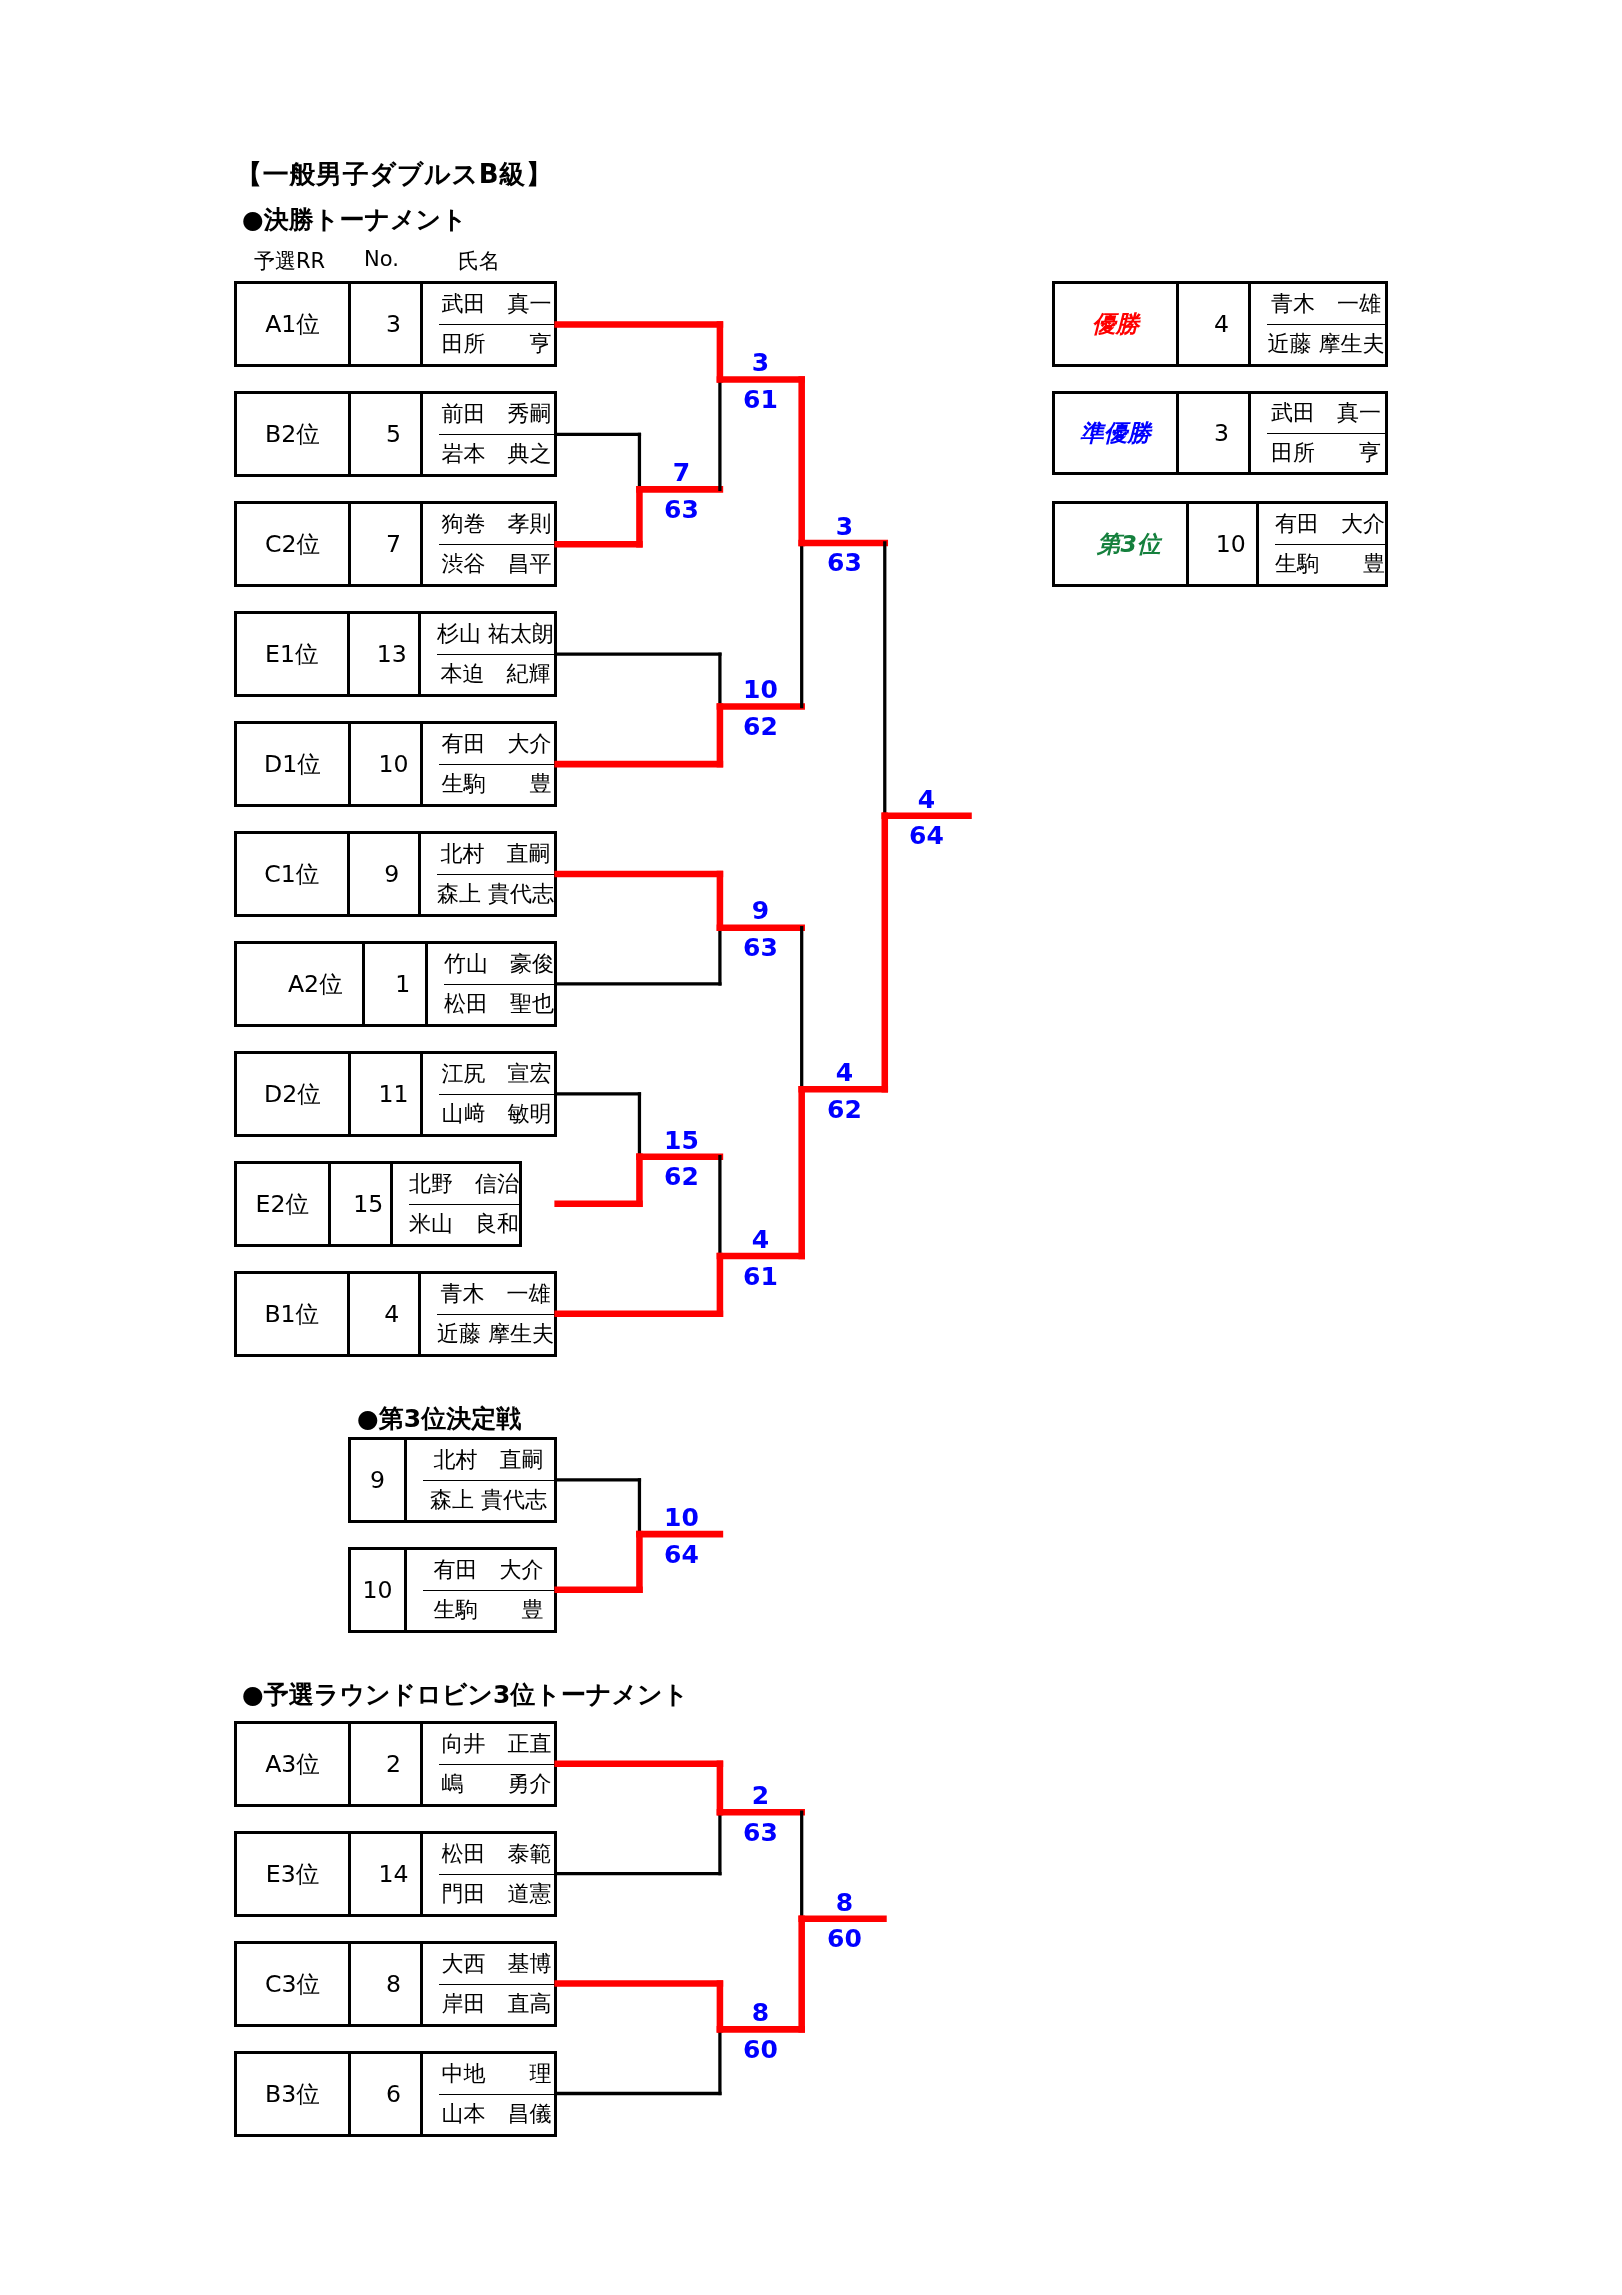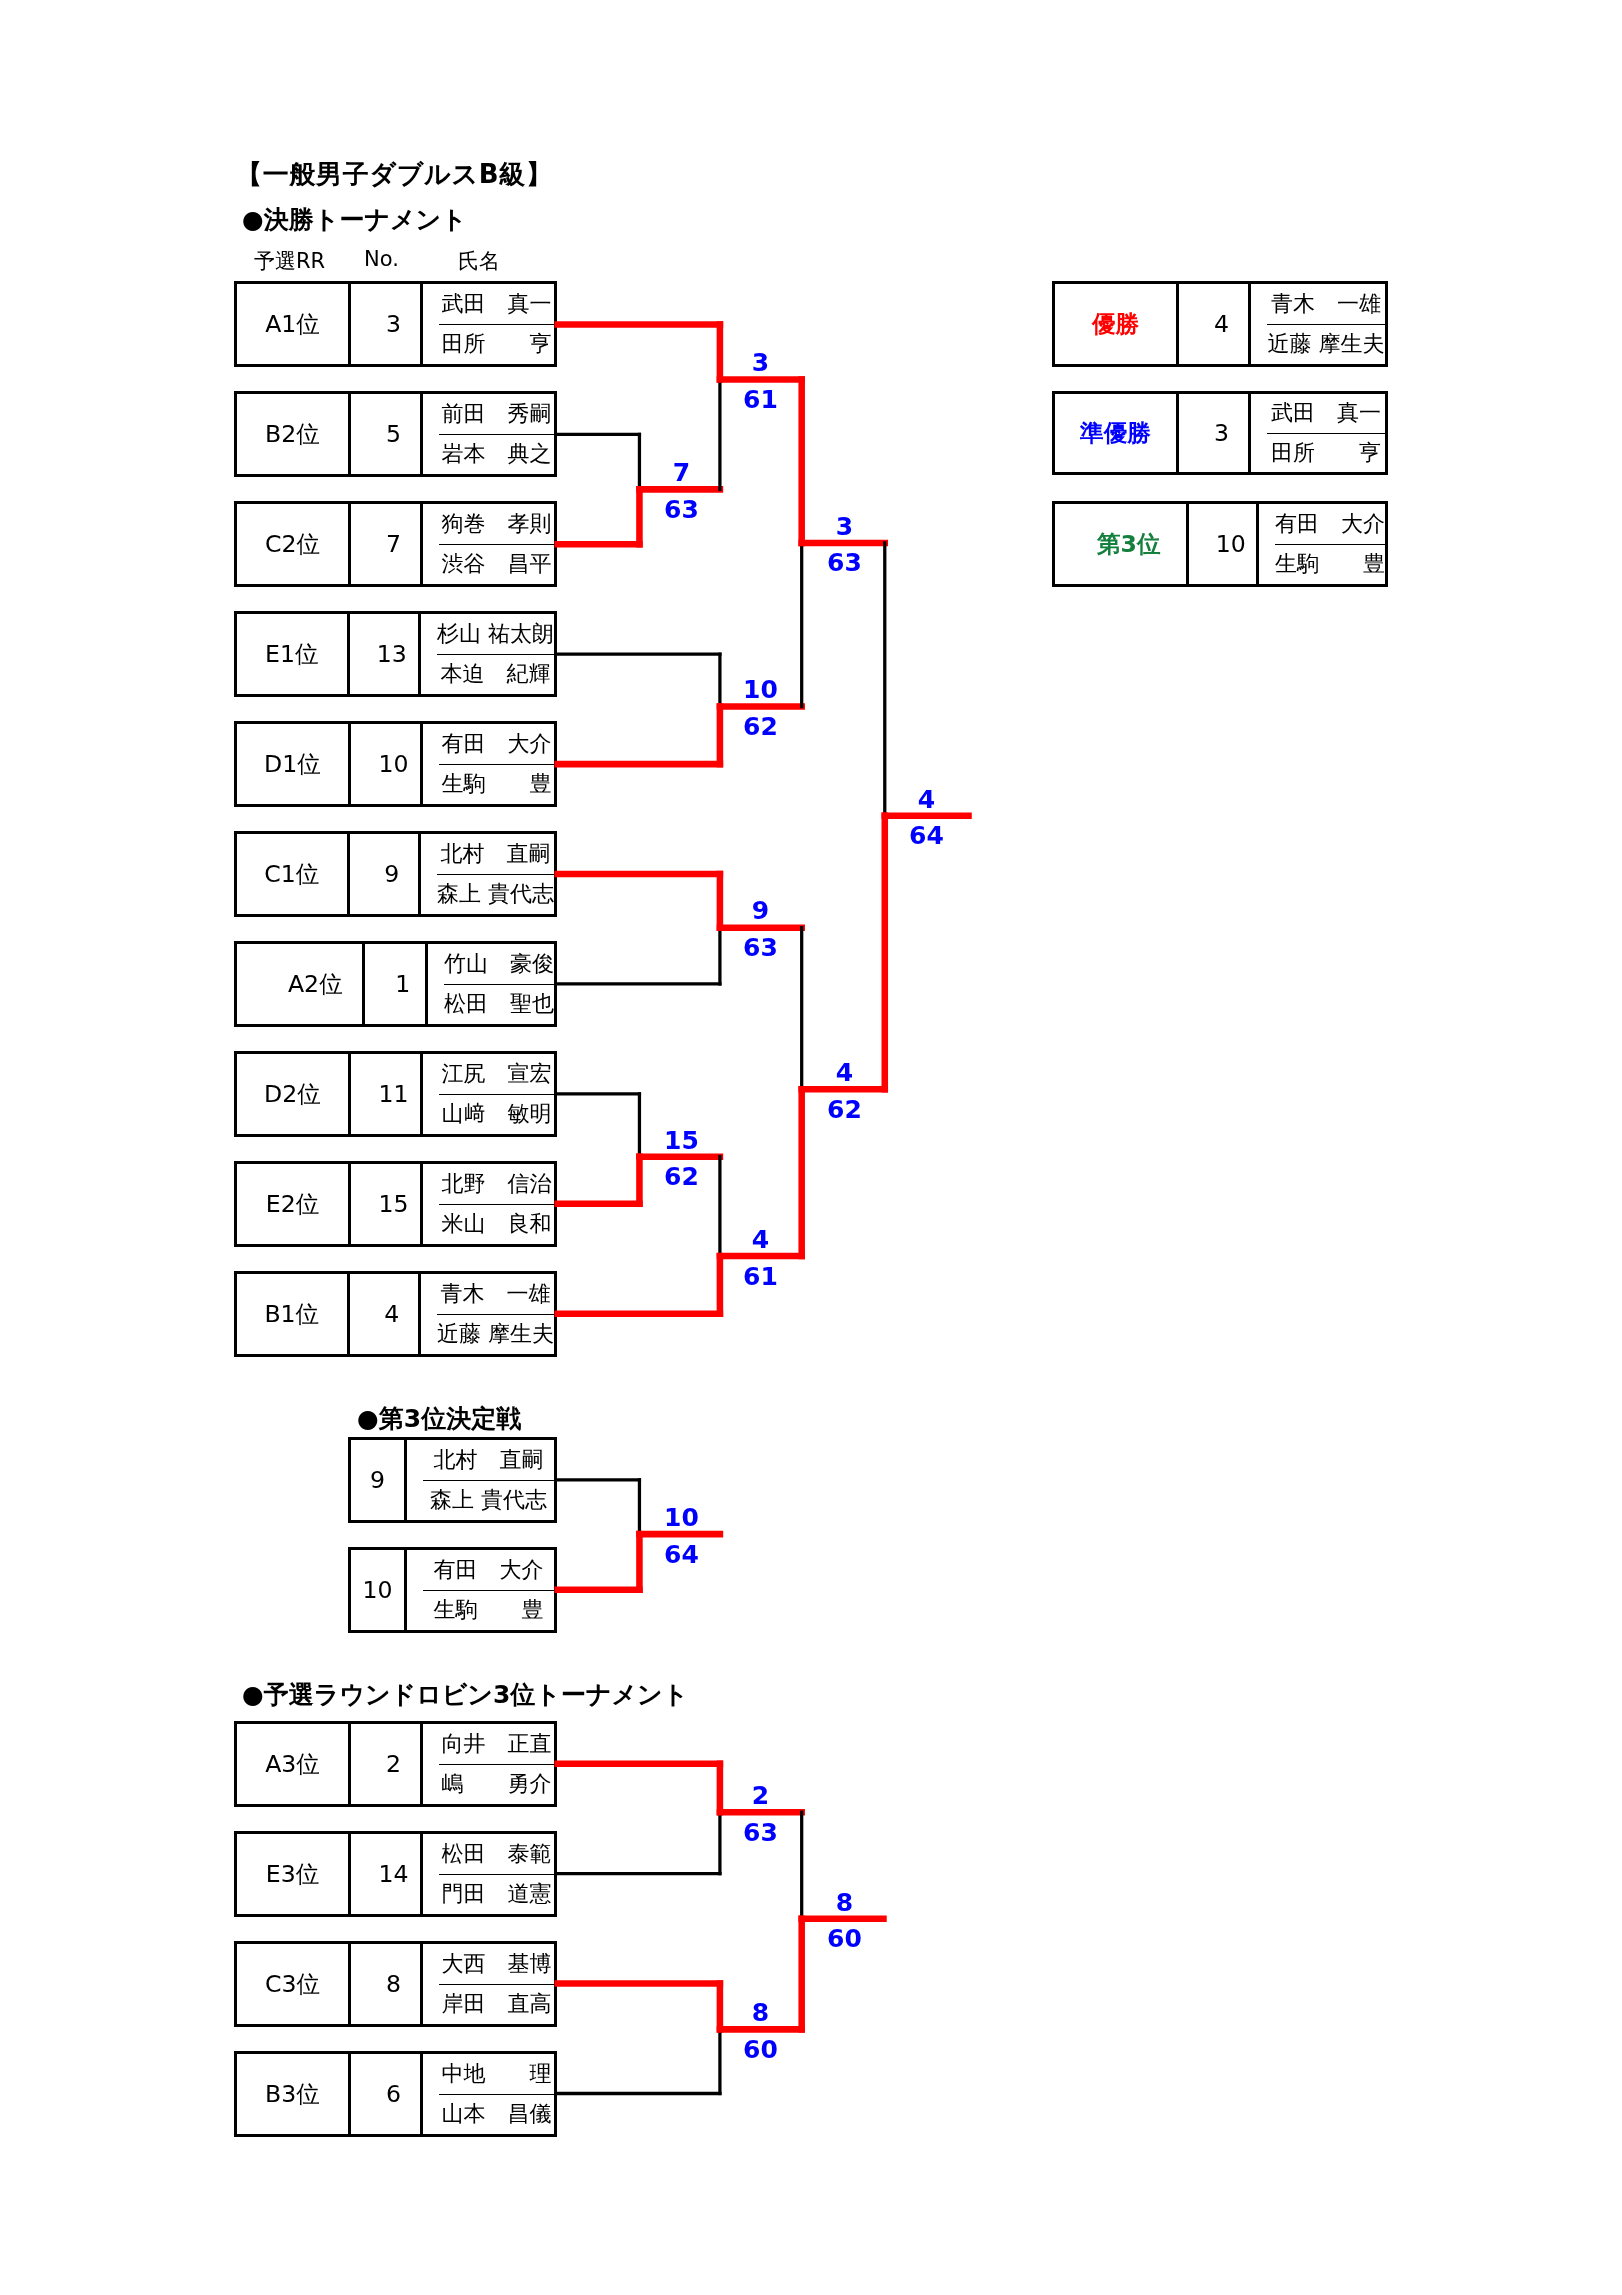--- a/index.html
+++ b/index.html
@@ -8,21 +8,21 @@
   .abs { position: absolute; }
   .h1 { left: 236px; top: 157px; font-size: 26px; font-weight: bold; letter-spacing: 0.7px; white-space: nowrap; }
   .h2 { font-size: 25px; font-weight: bold; white-space: nowrap; }
   .colhdr { top: 247px; font-size: 21px; white-space: nowrap; }
   .entry { position: absolute; border: 3.9px solid #000; box-sizing: border-box; display: flex; background: #fff; gap: 16px; }
   .entry .seed { width: 114px; border-right: 3.9px solid #000; display: flex; align-items: center; justify-content: center; font-size: 23.6px; box-sizing: border-box; }
   .entry .num { width: 56px; border-right: 3.9px solid #000; display: flex; align-items: center; justify-content: center; font-size: 23.6px; box-sizing: border-box; }
   .entry .names { flex: 1; display: flex; flex-direction: column; }
   .entry .names div { flex: 1; display: flex; align-items: center; justify-content: center; font-size: 22px; white-space: pre; }
   .entry .names div:first-child { border-bottom: 1.3px solid #000; }
-  .res-label { font-weight: bold; font-size: 23.6px; }
+  .res-label { font-weight: bold; font-size: 23.6px; font-style: italic; }
   svg.lines { position: absolute; left: 0; top: 0; width: 1623px; height: 2295px; pointer-events: none; }
   .score { position: absolute; color: #0000ff; font-weight: bold; font-size: 25px; text-align: center; width: 79px; margin-left: -39px; }
 </style>
 </head>
 <body>
 
 <div class="abs h1">【一般男子ダブルスB級】</div>
 <div class="abs h2" style="left:242px;top:203px;">●決勝トーナメント</div>
 <div class="abs colhdr" style="left:254px;">予選RR</div>
 <div class="abs colhdr" style="left:364px;">No.</div>
@@ -86,21 +86,21 @@
       </div>
     </div>
     <div class="entry" style="left: 234px; top: 1051px; width: 323px; height: 86px;">
       <div class="seed">D2位</div>
       <div class="num">11</div>
       <div class="names">
         <div>江尻　宣宏</div>
         <div>山﨑　敏明</div>
       </div>
     </div>
-    <div class="entry" style="left: 234px; top: 1161px; width: 323px; height: 86px;">
+    <div class="entry" style="left: 234px; top: 1161px; width: 288px; height: 86px;">
       <div class="seed">E2位</div>
       <div class="num">15</div>
       <div class="names">
         <div>北野　信治</div>
         <div>米山　良和</div>
       </div>
     </div>
     <div class="entry" style="left: 234px; top: 1271px; width: 323px; height: 86px;">
       <div class="seed">B1位</div>
       <div class="num">4</div>

